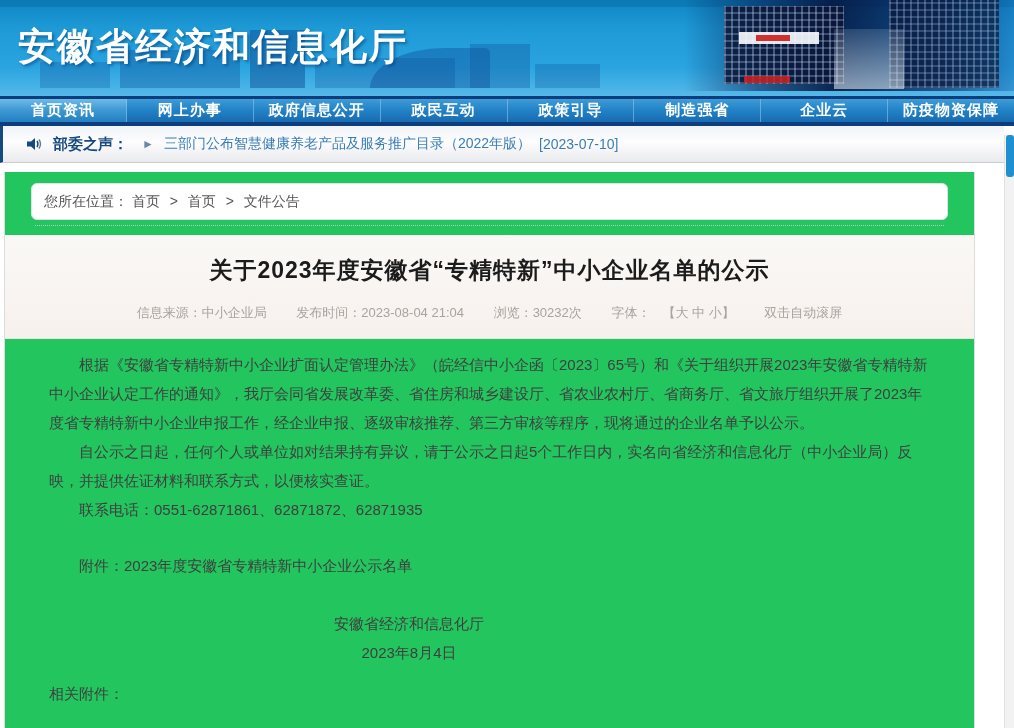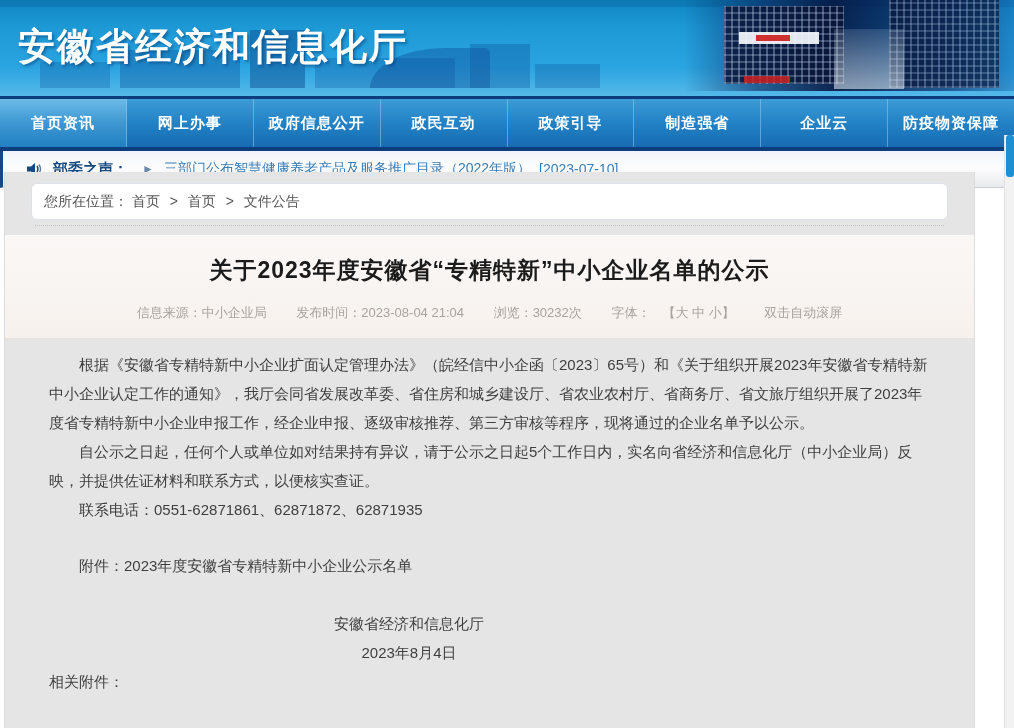--- a/index.html
+++ b/index.html
@@ -34,21 +34,21 @@
   .sign-red { position:absolute; left:72px; top:35px; width:34px; height:6px; background:#d03030; }
   .sign-red2 { position:absolute; left:60px; top:76px; width:46px; height:7px; background:#c22; opacity:.85; }
   .floor-glow { position:absolute; left:150px; bottom:2px; width:70px; height:60px;
     background:linear-gradient(180deg, rgba(220,240,255,.15), rgba(235,248,255,.55)); }
   .banner-title { position:absolute; left:18px; top:22px; color:#fff; font-weight:bold;
     font-size:37px; letter-spacing:2px; text-shadow:2px 2px 3px rgba(0,60,120,.55); }
   .banner-url { position:absolute; left:128px; top:64px; color:#fff; font-weight:bold;
     font-size:19px; letter-spacing:6px; text-shadow:1px 1px 2px rgba(0,60,120,.45); }
 
   
-  .nav { display:flex; width:100%; height:55px;
+  .nav { display:flex; width:100%; height:30px;
     border-top:3px solid #0e3d7d; border-bottom:4px solid #0e3d7d;
     background:linear-gradient(180deg,#3e9cd6 0%,#2384c7 45%,#176bb1 100%); }
   .nav-item { flex:1; display:flex; align-items:center; justify-content:center;
     color:#fff; font-size:15px; font-weight:bold; letter-spacing:1px; cursor:pointer;
     border-right:1px solid rgba(150,200,235,.55); }
   .nav-item:last-child { border-right:none; }
   .nav-item.active { background:linear-gradient(180deg,#6cbbe8 0%,#3d97d2 50%,#2280c2 100%); }
 
   
   .ticker { position:relative; height:37px; margin-right:10px;
@@ -56,42 +56,42 @@
     background:linear-gradient(180deg,#f0f4f8 0%,#fdfdfe 45%,#e9eaed 100%);
     border-bottom:1px solid #c9cdd2; border-left:3px solid #16497f; }
   .speaker { width:16px; height:14px; margin-right:10px; flex:0 0 auto; }
   .ticker-label { color:#17497f; font-weight:bold; font-size:15px; }
   .ticker-arrow { color:#6b87a8; font-size:12px; margin:0 10px 0 14px; }
   .ticker-link { color:#3a7db6; font-size:14px; cursor:pointer; }
   .ticker-date { color:#3a7db6; font-size:14px; margin-left:8px; }
 
   
   .content-frame { position:absolute; left:4px; right:39px; top:172px; bottom:0;
-    background:#e5e5e5; border-left:1px solid #dcdcdc; border-right:1px solid #dcdcdc; }
+    background:#22c55e; border-left:1px solid #dcdcdc; border-right:1px solid #dcdcdc; }
   .crumb-box { margin:11px 26px 0 26px; border:1px solid #dde2e8; border-radius:6px;
     padding:9px 12px 8px; font-size:14px; color:#555; background:#fff; }
   .crumb-box a { color:#555; text-decoration:none; cursor:pointer; }
   .crumb-sep { margin:0 6px; }
   .dotted-sep { margin:5px 30px 0 30px; border-bottom:1px dotted #c3c3c3; }
 
   .title-band { margin-top:9px; padding:20px 10px 16px;
     background:linear-gradient(180deg,#faf8f6 0%,#f7f1ed 100%);
     border-bottom:1px solid #e9e3df; }
   .article-title { text-align:center; font-size:23px; font-weight:bold; color:#1b1b1b;
     letter-spacing:1px; }
   .meta-row { text-align:center; margin-top:18px; font-size:13px; color:#a9a39e; }
   .meta-row span { margin:0 13px; }
   .meta-font { cursor:pointer; }
 
   .article-body { padding:11px 46px 9px 44px; font-size:15px; color:#3f3f3f;
     line-height:29px; }
   .article-body p.indent { text-indent:2em; }
   .attach-line { margin-top:27px; text-indent:2em; }
   .sign-wrap { width:720px; margin-top:29px; text-align:center; }
-  .related-label { margin-top:0; }
+  .related-label { margin-top:12px; }
   .pdf-line { margin-left:-13px; margin-top:4px; color:#404040; cursor:pointer; }
 
   
   .scrollbar { position:absolute; right:0; top:135px; bottom:0; width:10px;
     background:#f2f2f2; border-left:1px solid #e1e1e1; }
   .scroll-thumb { position:absolute; top:0; left:1px; width:8px; height:42px;
     background:#1e8fd0; border-radius:3px; cursor:pointer; }
 </style>
 </head>
 <body>

